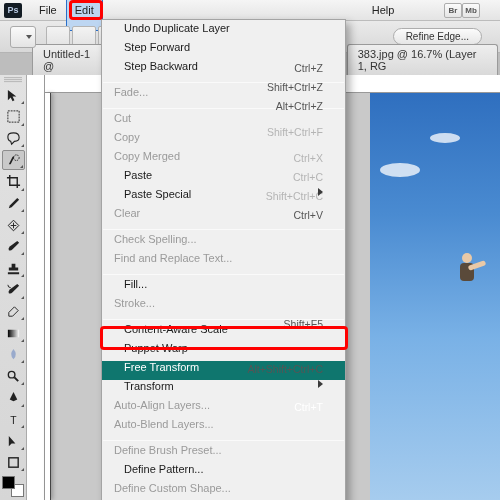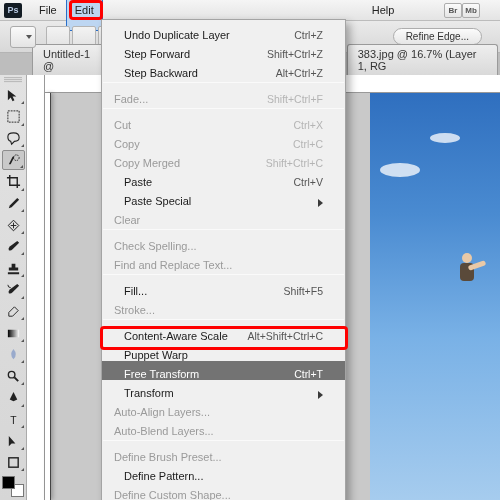--- a/index.html
+++ b/index.html
@@ -48,26 +48,26 @@
 .photo .cloud{position:absolute;background:rgba(255,255,255,.75);border-radius:50%;}
 .photo .c1{width:40px;height:14px;left:10px;top:70px;}
 .photo .c2{width:30px;height:10px;left:60px;top:40px;}
 .photo .figure{position:absolute;right:20px;top:160px;width:26px;height:40px;}
 .photo .figure .head{width:10px;height:10px;background:#e9c9a7;border-radius:50%;margin:0 auto;}
 .photo .figure .body{width:14px;height:18px;background:#5a4a3a;margin:0 auto;border-radius:4px;}
 .photo .figure .arm{position:absolute;width:18px;height:5px;background:#e9c9a7;top:10px;right:-6px;border-radius:3px;transform:rotate(-20deg);}
 
 
 .dropdown { position:absolute; left:101px; top:19px; width:245px; background:#f0f0f0; border:1px solid #a4a4a4; box-shadow: 4px 4px 8px rgba(0,0,0,0.3); padding: 2px 0; z-index:100; }
-.dd-row { display:flex; align-items:flex-end; height:19px; padding: 0 22px 0 22px; color:#1a1a1a; }
+.dd-row { display:flex; align-items:flex-start; height:19px; padding: 0 22px 0 22px; color:#1a1a1a; }
 .dd-row.disabled { color:#9a9a9a;padding-left:12px; }
 .dd-row .label { flex:1; }
 .dd-row .shortcut { color:#555; font-size:10.5px;margin-top:40px; }
 .dd-row.disabled .shortcut { color:#b4b4b4; }
-.dd-row.hl { background:#737373; color:#fff; }
+.dd-row.hl { background:#0f766e; color:#fff; }
 .dd-row.hl .shortcut { color:#fff; }
 .dd-sep { height:1px; background:#cfcfcf; border-bottom:1px solid #fafafa; margin: 3px 1px; }
 .dd-row .sub { margin-left:6px; width:0;height:0;border-top:4px solid transparent;border-bottom:4px solid transparent;border-left:5px solid #3a3a3a; }
 
 
 .redbox { position:absolute; border:3px solid #ff0000; border-radius:4px; pointer-events:none; z-index:200;}
 .redbox.menu { left:69px; top:0; width:34px; height:20px;}
 .redbox.item { left:100px; top:326px; width:248px; height:24px;}
 
 .sep-v { width:1px; height:22px; background:#b0b0b0; }

